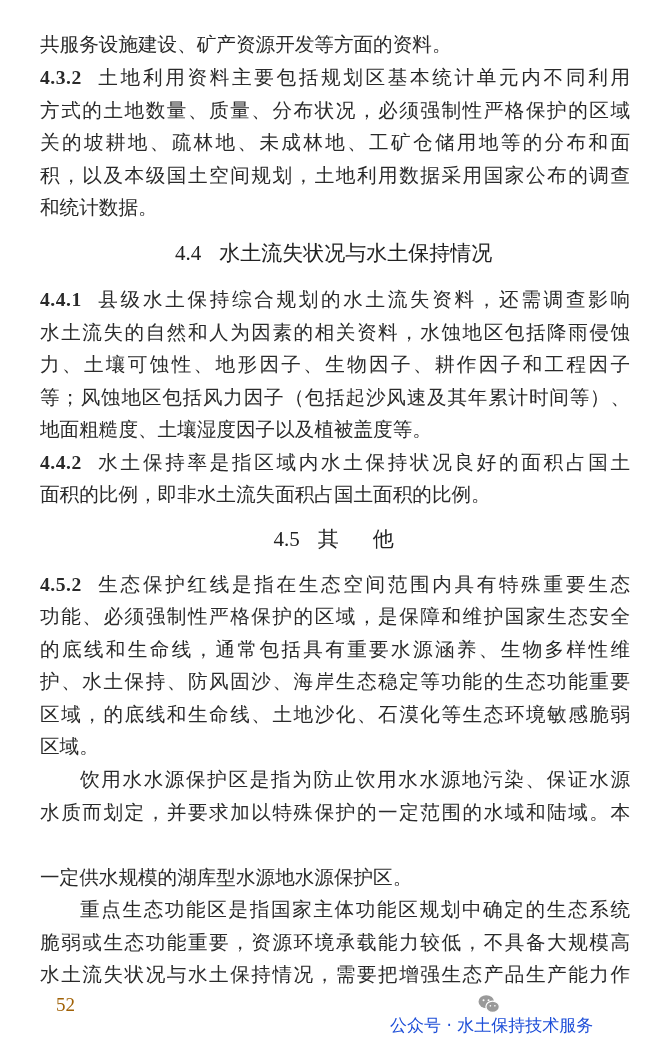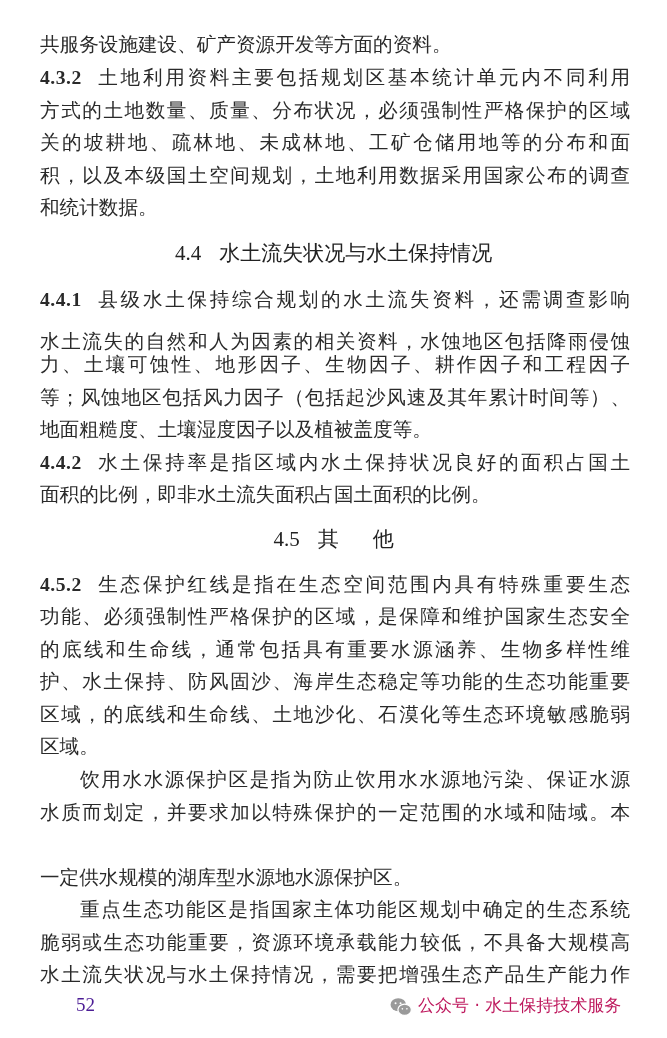--- a/index.html
+++ b/index.html
@@ -22,47 +22,47 @@
   .line.indent { left: 80px; width: 550px; }
   .num { font-family: "Liberation Serif", serif; font-weight: bold; margin-right: 14px; letter-spacing: 0.5px; }
   .heading {
     position: absolute; left: 0; width: 667px; text-align: center;
     font-size: 21px; font-weight: normal; line-height: 28px;
     font-family: "DejaVu Sans", sans-serif; color: #222;
   }
   .heading .hnum { font-family: "Liberation Serif", serif; margin-right: 18px; }
   .heading .gap { display: inline-block; width: 34px; }
   .page-number {
-    position: absolute; left: 76px; top: 994px;
-    font-family: "Liberation Serif", serif; font-size: 19px; color: #4c1d95;
+    position: absolute; left: 56px; top: 994px;
+    font-family: "Liberation Serif", serif; font-size: 19px; color: #a16207;
   }
   .watermark {
     position: absolute; left: 390px; top: 994px;
-    font-family: "DejaVu Sans", sans-serif; font-size: 17px; color: #be185d;
-    display: flex; align-items: flex-end;
+    font-family: "DejaVu Sans", sans-serif; font-size: 17px; color: #1d4ed8;
+    display: flex; align-items: center; flex-direction: column;
   }
   .wechat-icon { width: 22px; height: 20px; margin-right: 6px; }
 </style>
 </head>
 <body>
 
 <div class="page">
 
   <div class="line last" style="top:33px">共服务设施建设、矿产资源开发等方面的资料。</div>
 
   <div class="line" style="top:66px"><span class="num">4.3.2</span><span>土地利用资料主要包括规划区基本统计单元内不同利用</span></div>
   <div class="line" style="top:99px">方式的土地数量、质量、分布状况，必须强制性严格保护的区域</div>
   <div class="line" style="top:131px">关的坡耕地、疏林地、未成林地、工矿仓储用地等的分布和面</div>
   <div class="line" style="top:164px">积，以及本级国土空间规划，土地利用数据采用国家公布的调查</div>
   <div class="line last" style="top:196px">和统计数据。</div>
 
   <div class="heading" style="top:239px"><span class="hnum">4.4</span><span>水土流失状况与水土保持情况</span></div>
 
   <div class="line" style="top:288px"><span class="num">4.4.1</span><span>县级水土保持综合规划的水土流失资料，还需调查影响</span></div>
-  <div class="line" style="top:330px">水土流失的自然和人为因素的相关资料，水蚀地区包括降雨侵蚀</div>
+  <div class="line" style="top:321px">水土流失的自然和人为因素的相关资料，水蚀地区包括降雨侵蚀</div>
   <div class="line" style="top:353px">力、土壤可蚀性、地形因子、生物因子、耕作因子和工程因子</div>
   <div class="line" style="top:386px">等；风蚀地区包括风力因子（包括起沙风速及其年累计时间等）、</div>
   <div class="line last" style="top:418px">地面粗糙度、土壤湿度因子以及植被盖度等。</div>
 
   <div class="line" style="top:451px"><span class="num">4.4.2</span><span>水土保持率是指区域内水土保持状况良好的面积占国土</span></div>
   <div class="line last" style="top:483px">面积的比例，即非水土流失面积占国土面积的比例。</div>
 
   <div class="heading" style="top:525px"><span class="hnum">4.5</span><span>其</span><span class="gap"></span><span>他</span></div>
 
   <div class="line" style="top:573px"><span class="num">4.5.2</span><span>生态保护红线是指在生态空间范围内具有特殊重要生态</span></div>

